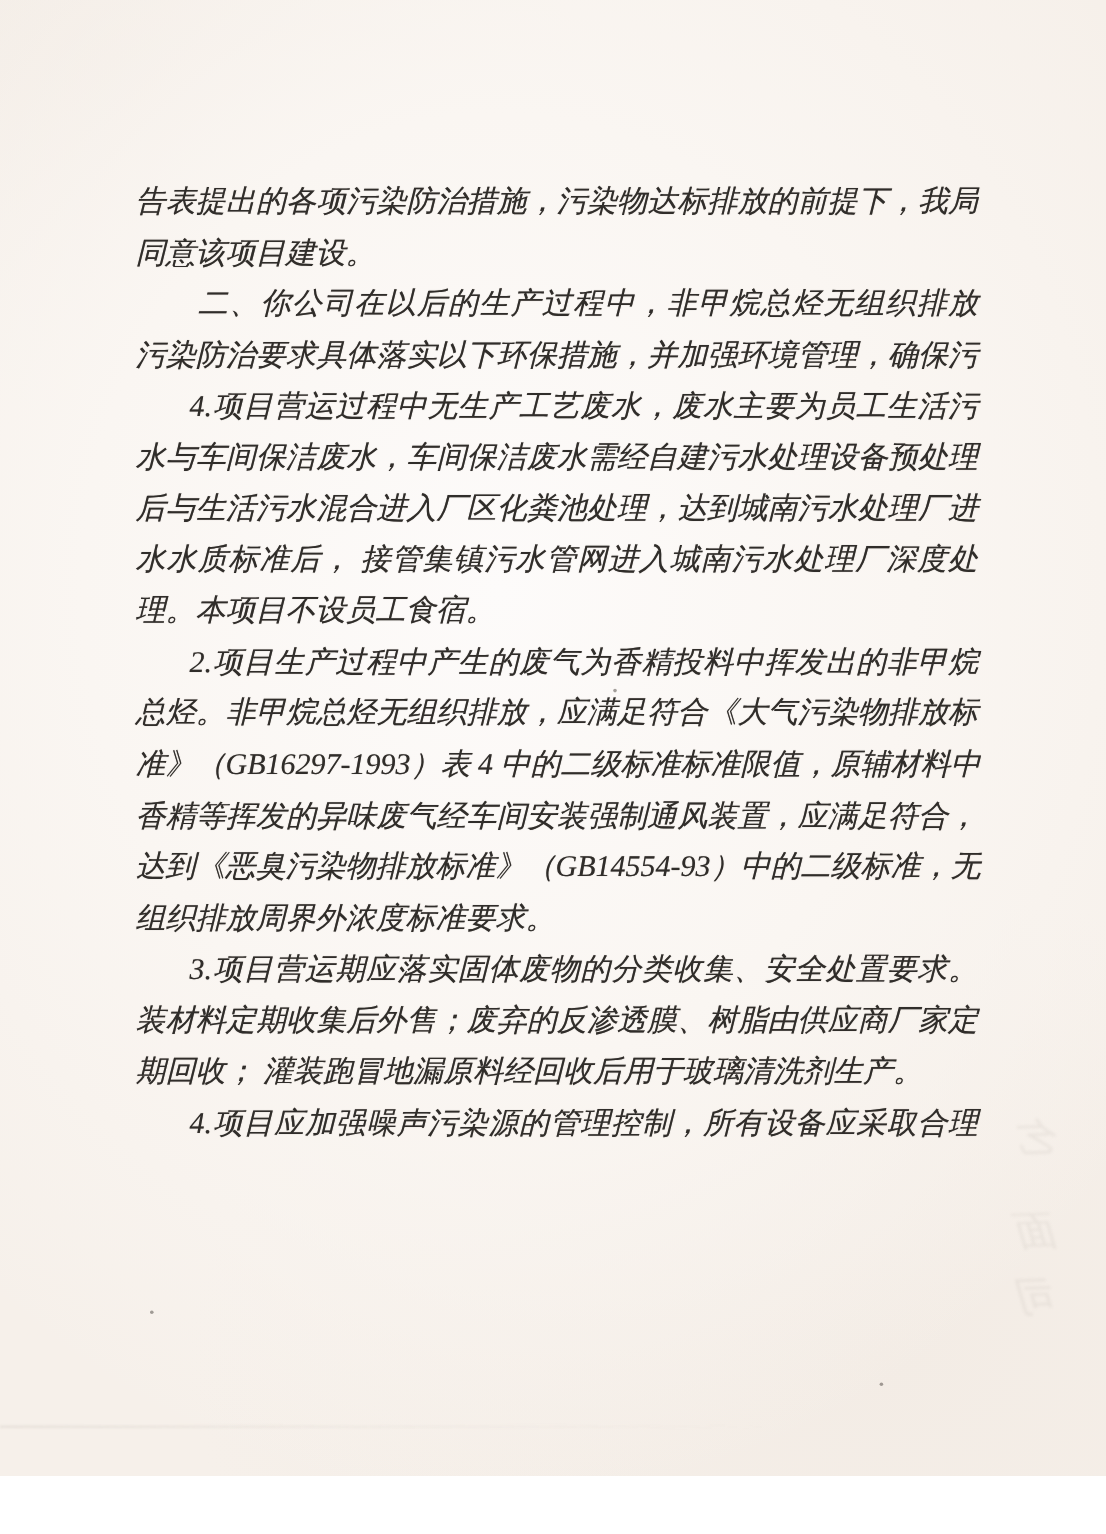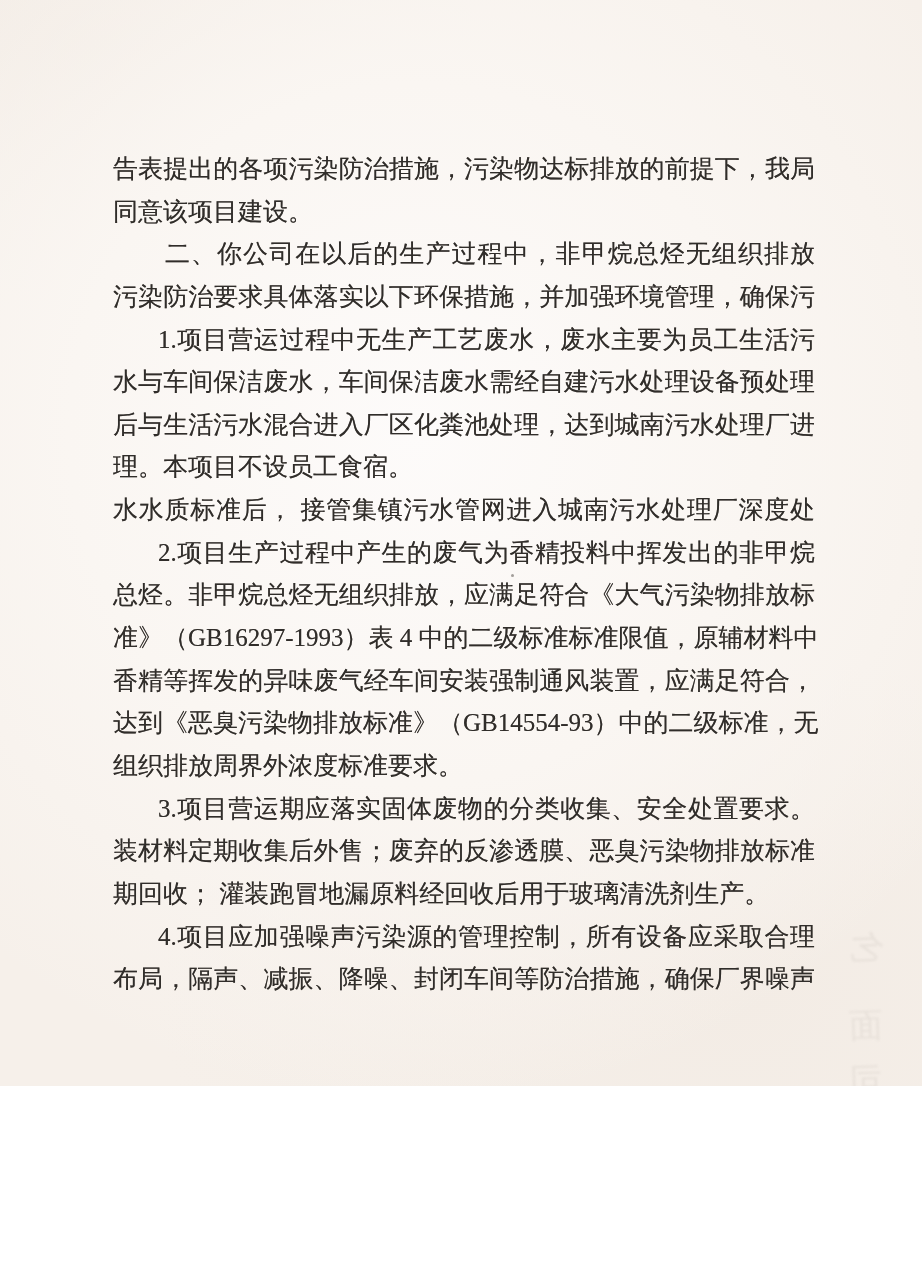--- a/index.html
+++ b/index.html
@@ -8,28 +8,29 @@
   }
   body {
     width: 922px;
     height: 1278px;
     overflow: hidden;
     font-family: "Liberation Serif", "DejaVu Serif", serif;
   }
   .page {
     position: relative;
     width: 922px;
-    height: 1086px;
+    height: 1230px;
     overflow: hidden;
     
     background:
       radial-gradient(ellipse 72% 62% at 45% 40%, #fdfbfa 0%, #faf6f2 52%, rgba(250,246,242,0) 100%),
       radial-gradient(ellipse 90% 45% at 80% 92%, #f3ece5 0%, rgba(243,236,229,0) 70%),
       radial-gradient(ellipse 70% 40% at 10% 4%, #f2ebe4 0%, rgba(242,235,228,0) 60%),
       linear-gradient(#f6f0ea, #f6f0ea);
+    font-style: italic;
   }
   .doc-body {
     position: absolute;
     left: 113px;
     top: 148px;
     width: 702px;
     color: #302d2a;
     font-size: 25px;
     line-height: 42.65px;
     text-shadow: 0 0 0.6px rgba(70, 64, 58, 0.65);
@@ -85,36 +86,35 @@
 <body>
 
 <div class="page">
 
   <div class="doc-body">
 
   <div class="line">告表提出的各项污染防治措施，污染物达标排放的前提下，我局</div>
       <div class="line end">同意该项目建设。</div>
       <div class="line indent-para">二、你公司在以后的生产过程中，非甲烷总烃无组织排放</div>
       <div class="line">污染防治要求具体落实以下环保措施，并加强环境管理，确保污</div>
-      <div class="line indent-num">1.项目营运过程中无生产工艺废水，废水主要为员工生活污</div>
+      <div class="line indent-num">4.项目营运过程中无生产工艺废水，废水主要为员工生活污</div>
       <div class="line">水与车间保洁废水，车间保洁废水需经自建污水处理设备预处理</div>
       <div class="line">后与生活污水混合进入厂区化粪池处理，达到城南污水处理厂进</div>
+      <div class="line">水水质标准后， 接管集镇污水管网进入城南污水处理厂深度处</div>
       <div class="line end">理。本项目不设员工食宿。</div>
-      <div class="line">水水质标准后， 接管集镇污水管网进入城南污水处理厂深度处</div>
       <div class="line indent-num">2.项目生产过程中产生的废气为香精投料中挥发出的非甲烷</div>
       <div class="line">总烃。非甲烷总烃无组织排放，应满足符合《大气污染物排放标</div>
       <div class="line">准》（GB16297-1993）表 4 中的二级标准标准限值，原辅材料中</div>
       <div class="line">香精等挥发的异味废气经车间安装强制通风装置，应满足符合，</div>
       <div class="line">达到《恶臭污染物排放标准》（GB14554-93）中的二级标准，无</div>
       <div class="line end">组织排放周界外浓度标准要求。</div>
       <div class="line indent-num">3.项目营运期应落实固体废物的分类收集、安全处置要求。</div>
-      <div class="line">装材料定期收集后外售；废弃的反渗透膜、恶臭污染物排放标准</div>
+      <div class="line">装材料定期收集后外售；废弃的反渗透膜、树脂由供应商厂家定</div>
       <div class="line end">期回收； 灌装跑冒地漏原料经回收后用于玻璃清洗剂生产。</div>
       <div class="line indent-num">4.项目应加强噪声污染源的管理控制，所有设备应采取合理</div>
-      <div class="line">布局，隔声、减振、降噪、封闭车间等防治措施，确保厂界噪声</div>
     </div>
 
   <div class="artifact-layer">
 
   <span class="bleed" style="left: 850px; top: 925px;">乞</span>
       <span class="bleed" style="left: 848px; top: 1003px;">面</span>
       <span class="bleed" style="left: 847px; top: 1058px;">司</span>
       <div class="streak" style="left: 108px; top: 1261px; width: 460px; height: 3px; background: linear-gradient(to right, rgba(0, 0, 0, 0), rgba(110, 103, 96, 0.35) 30%, rgba(110, 103, 96, 0.35) 70%, rgba(0, 0, 0, 0)); transform: rotate(-0.7deg);"></div>
       <div class="streak" style="left: 760px; top: 1253px; width: 150px; height: 2px; background: linear-gradient(to right, rgba(0, 0, 0, 0), rgba(150, 143, 136, 0.18) 30%, rgba(150, 143, 136, 0.18) 70%, rgba(0, 0, 0, 0)); transform: rotate(-0.4deg);"></div>
       <div class="speck" style="left: 125px; top: 1092px;"></div>

